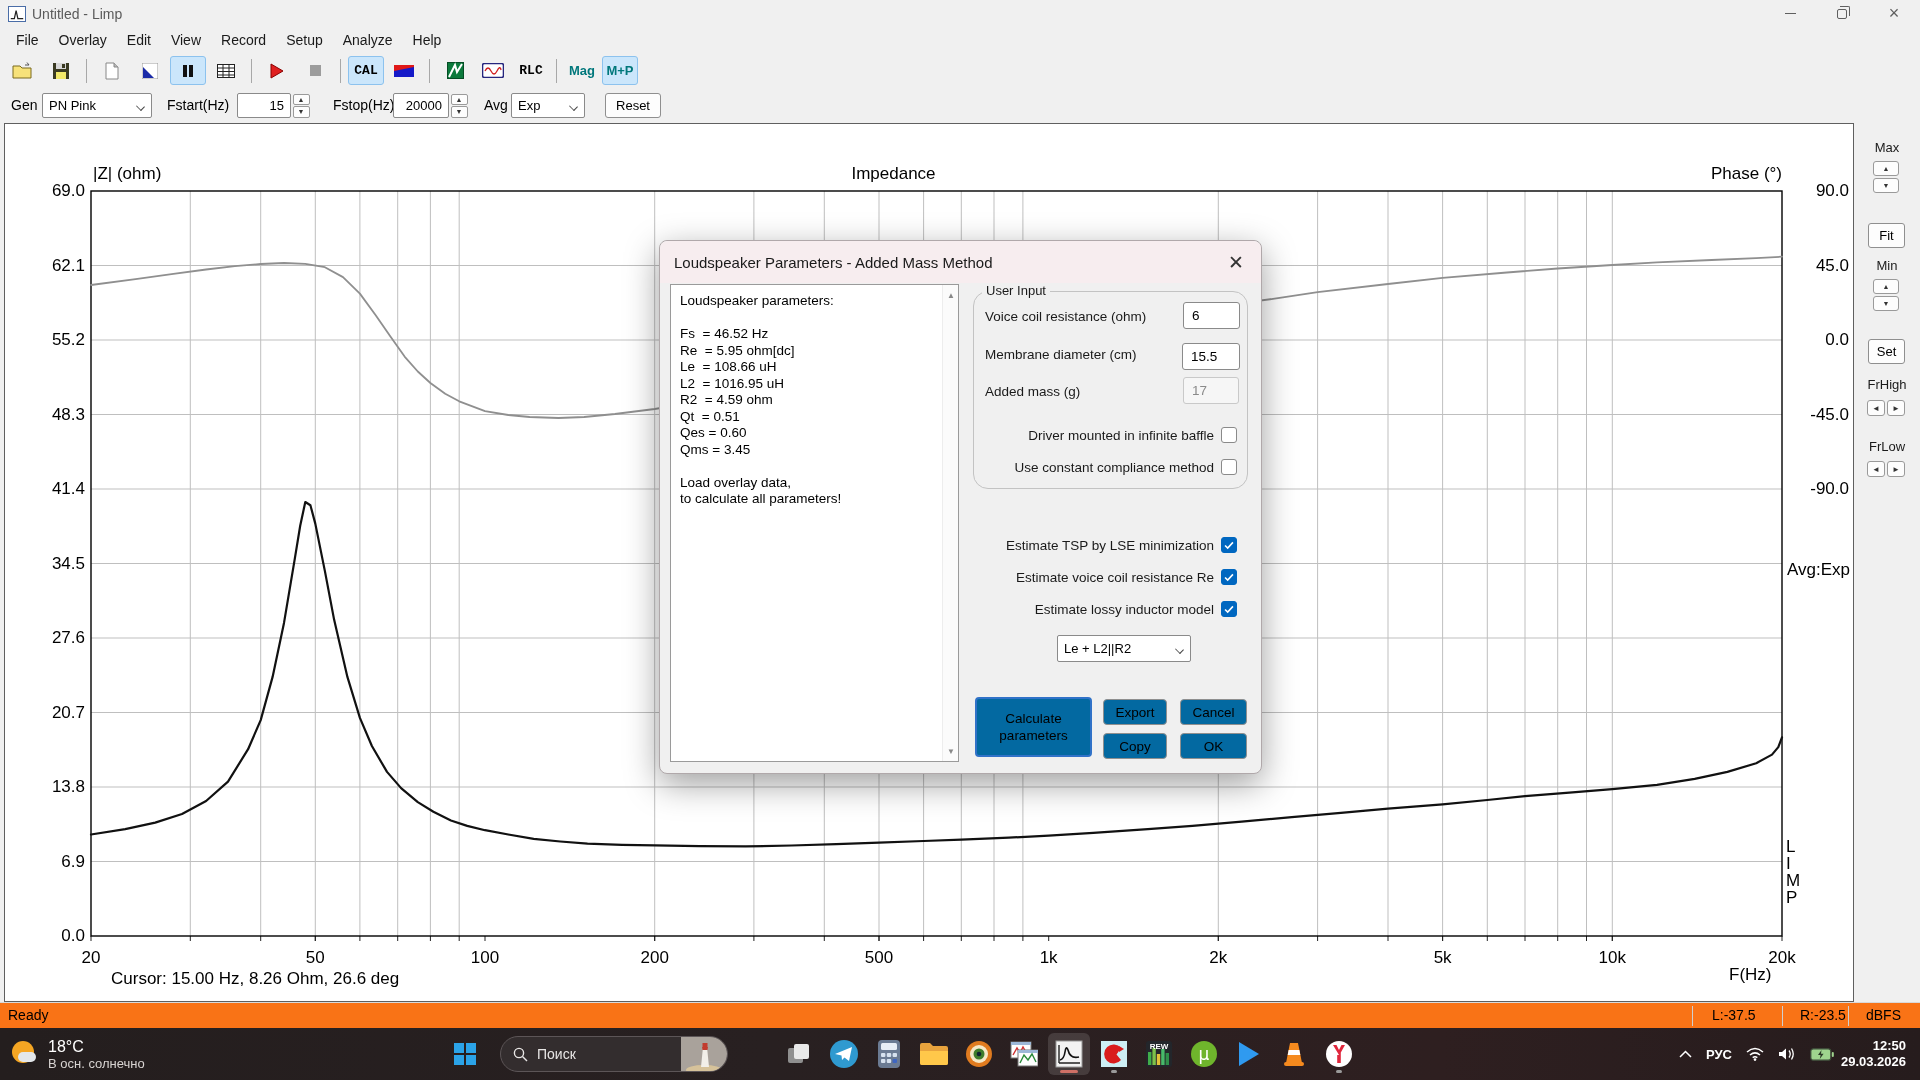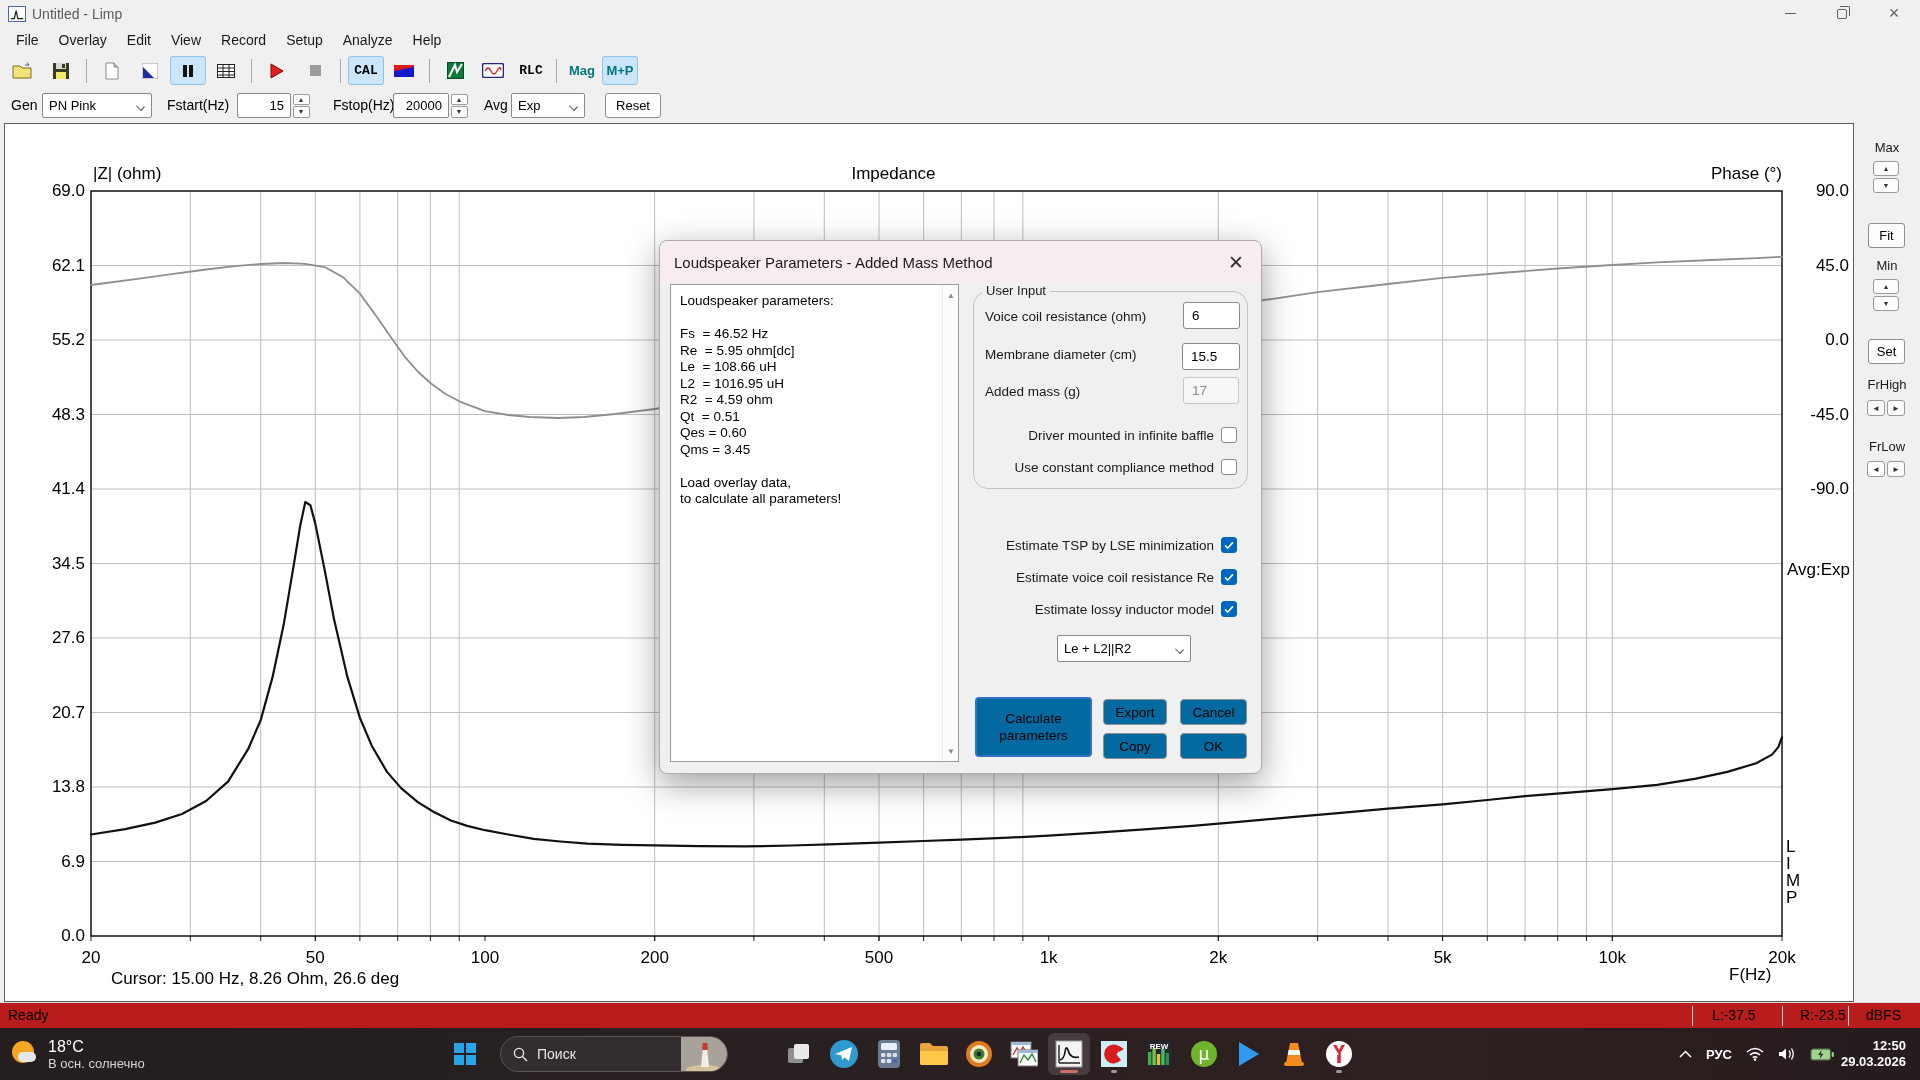--- a/index.html
+++ b/index.html
@@ -46,21 +46,21 @@
   .limp-vert { position:absolute; left:1781px; top:714px; font-size:17px; color:#000; line-height:17px; }
 
   #side-strip { position:absolute; right:0; top:123px; width:66px; height:879px; background:#f0f0f0; }
   .ss-lbl { position:absolute; width:66px; text-align:center; font-size:13px; color:#1a1a1a; }
   .ss-spin { position:absolute; left:19px; width:26px; }
   .ss-spin div { height:15px; border:1px solid #9a9a9a; border-radius:3px; background:#fdfdfd; font-size:7px; color:#333; display:flex; align-items:center; justify-content:center; margin-bottom:2px; }
   .ss-btn { position:absolute; left:14px; width:37px; height:25px; font-size:13px; }
   .ss-arrows { position:absolute; left:13px; display:flex; gap:2px; }
   .ss-arrows div { width:18px; height:16px; border:1px solid #9a9a9a; border-radius:3px; background:#fdfdfd; font-size:8px; color:#333; display:flex; align-items:center; justify-content:center; }
 
-  .statusbar { position:absolute; left:0; top:1002px; width:1920px; height:26px; background:#b91c1c; border-top:1px solid #d9d9d9; font-size:14px; color:#000; }
+  .statusbar { position:absolute; left:0; top:1002px; width:1920px; height:26px; background:#f97316; border-top:1px solid #d9d9d9; font-size:14px; color:#000; }
   .sb-cell { position:absolute; top:4px; }
   .sb-sep { position:absolute; top:3px; width:1px; height:20px; background:#cfcfcf; }
 
   
   #caption { position:absolute; left:796px; top:8px; width:588px; height:64px; background:rgba(88,85,83,0.97); display:flex; align-items:center; justify-content:center; z-index:40; }
   #caption span { color:#fff; font-size:33px; letter-spacing:0.5px; }
 
   
   #dialog { position:absolute; left:659px; top:240px; width:603px; height:534px; background:#f0f0f0; border:1px solid #b0a8aa; border-radius:8px; box-shadow:0 10px 34px rgba(0,0,0,0.38); z-index:30;padding-left:36px; }
   .dlg-title { position:absolute; left:0; top:0; width:100%; height:42px; background:#f7edef; border-radius:8px 8px 0 0; display:flex; align-items:center; padding-left:14px; font-size:15px; color:#1a1a1a; }

